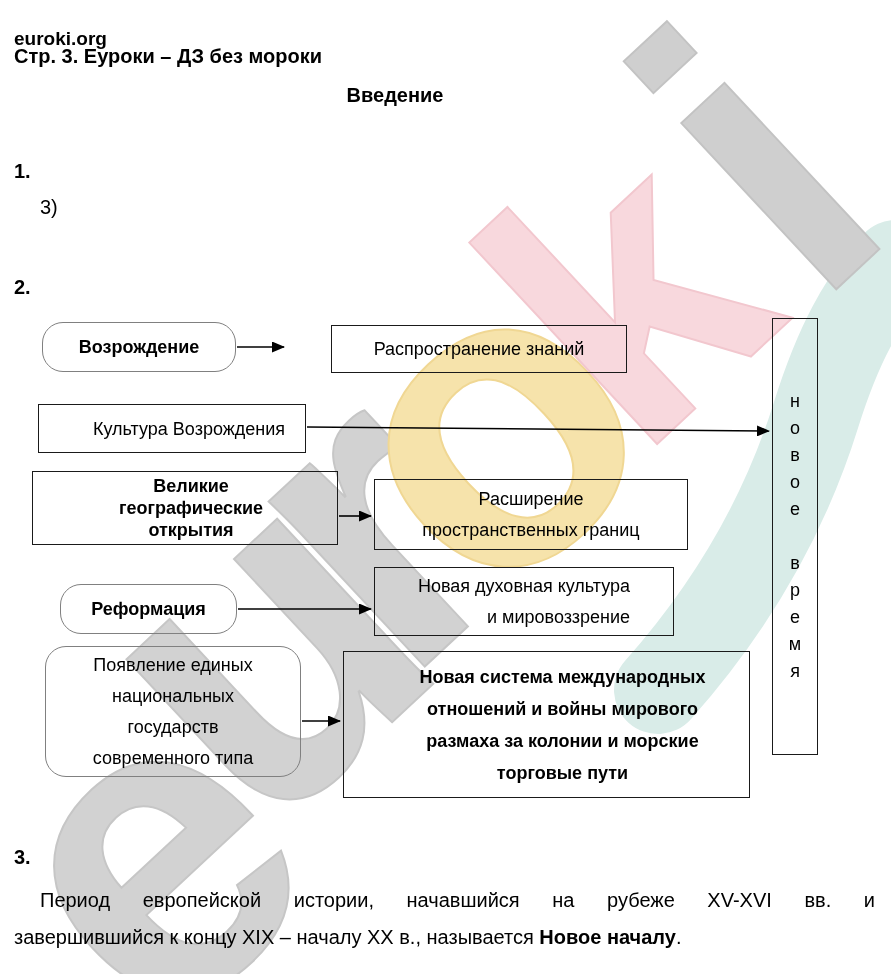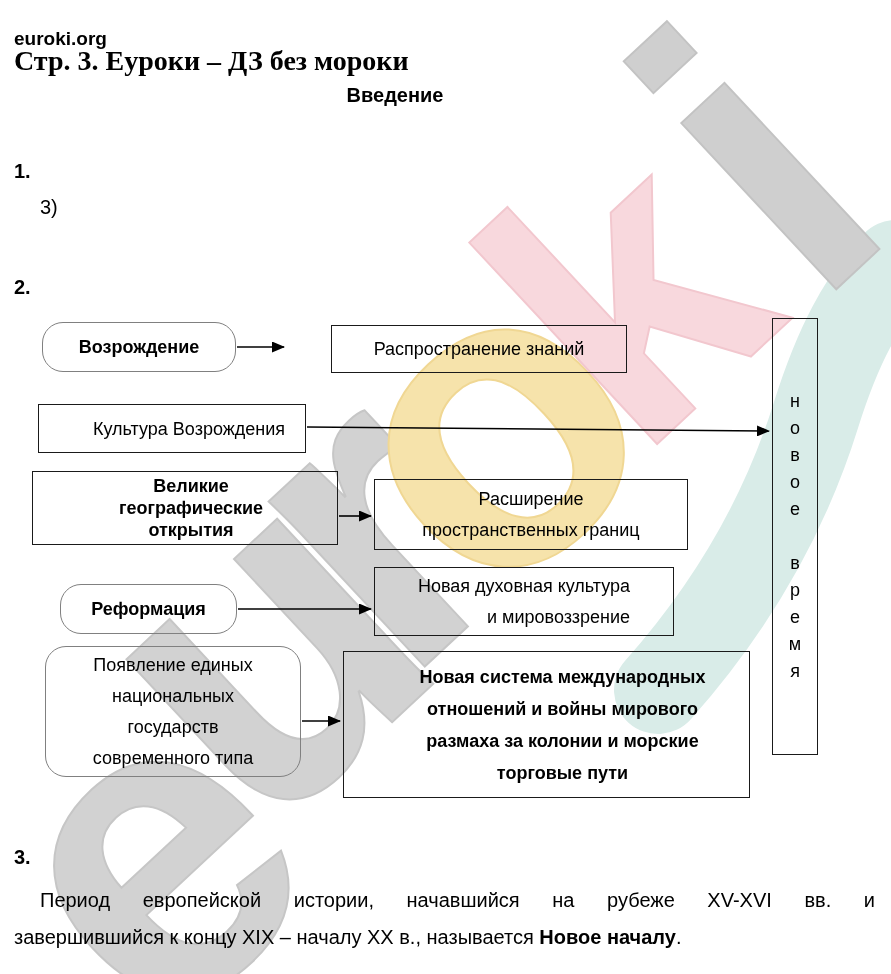--- a/index.html
+++ b/index.html
@@ -18,21 +18,21 @@
     left: 0; top: 0;
     z-index: 0;
   }
   .wm-letter {
     font-family: "Liberation Sans", sans-serif;
     font-weight: bold;
   }
   
   .txt { position: absolute; z-index: 2; white-space: nowrap; }
   .site       { left: 14px; top: 6px;  font-size: 19px; font-weight: bold; margin-top: 22px; }
-  .breadcrumb { left: 14px; top: 45px; font-size: 28px; font-weight: bold; font-family: Liberation Serif, serif; }
+  .breadcrumb { left: 14px; top: 45px; font-size: 20px; font-weight: bold; }
   .doc-title  { left: 0; top: 84px; width: 790px; text-align: center;
                 font-size: 20px; font-weight: bold; }
   .num1 { left: 14px; top: 160px; font-size: 20px; font-weight: bold; }
   .ans1 { left: 40px; top: 196px; font-size: 20px; }
   .num2 { left: 14px; top: 276px; font-size: 20px; font-weight: bold; }
   .num3 { left: 14px; top: 846px; font-size: 20px; font-weight: bold; }
   
   .dbox {
     position: absolute;
     z-index: 2;

